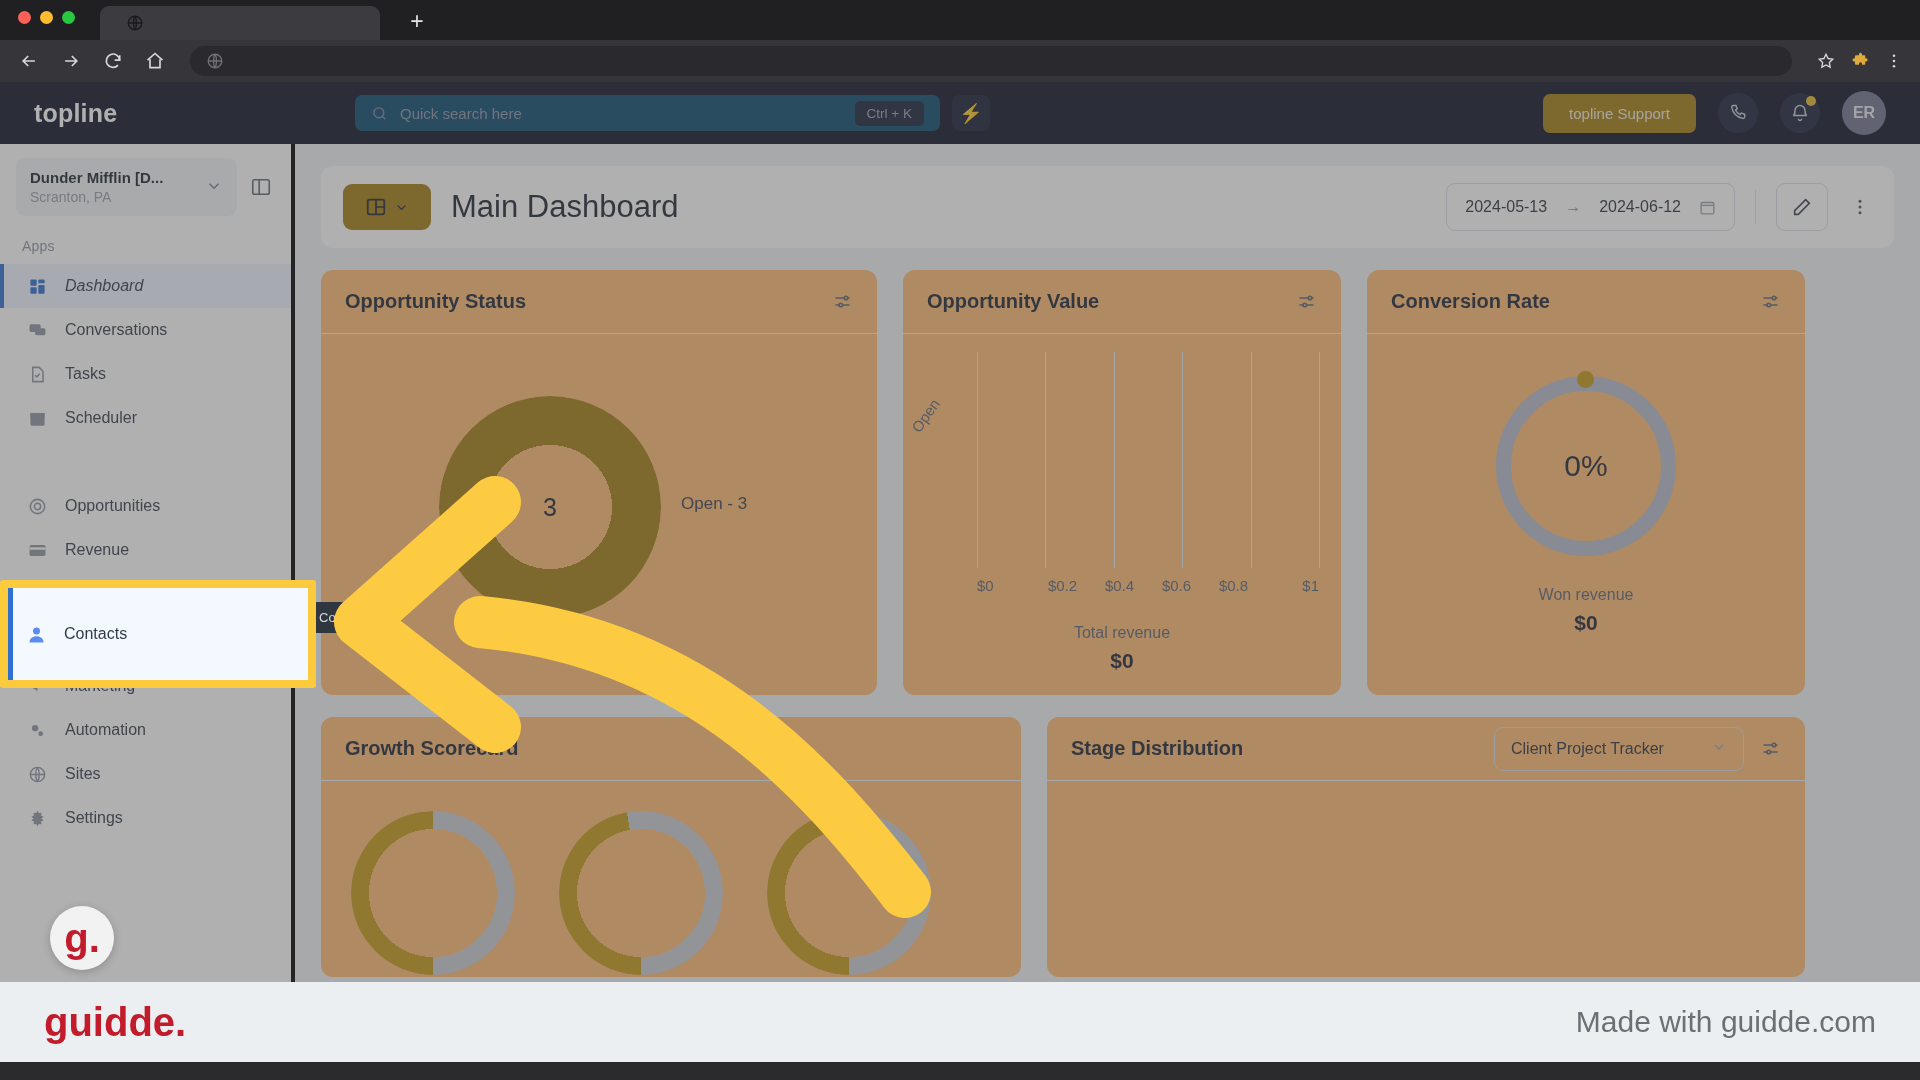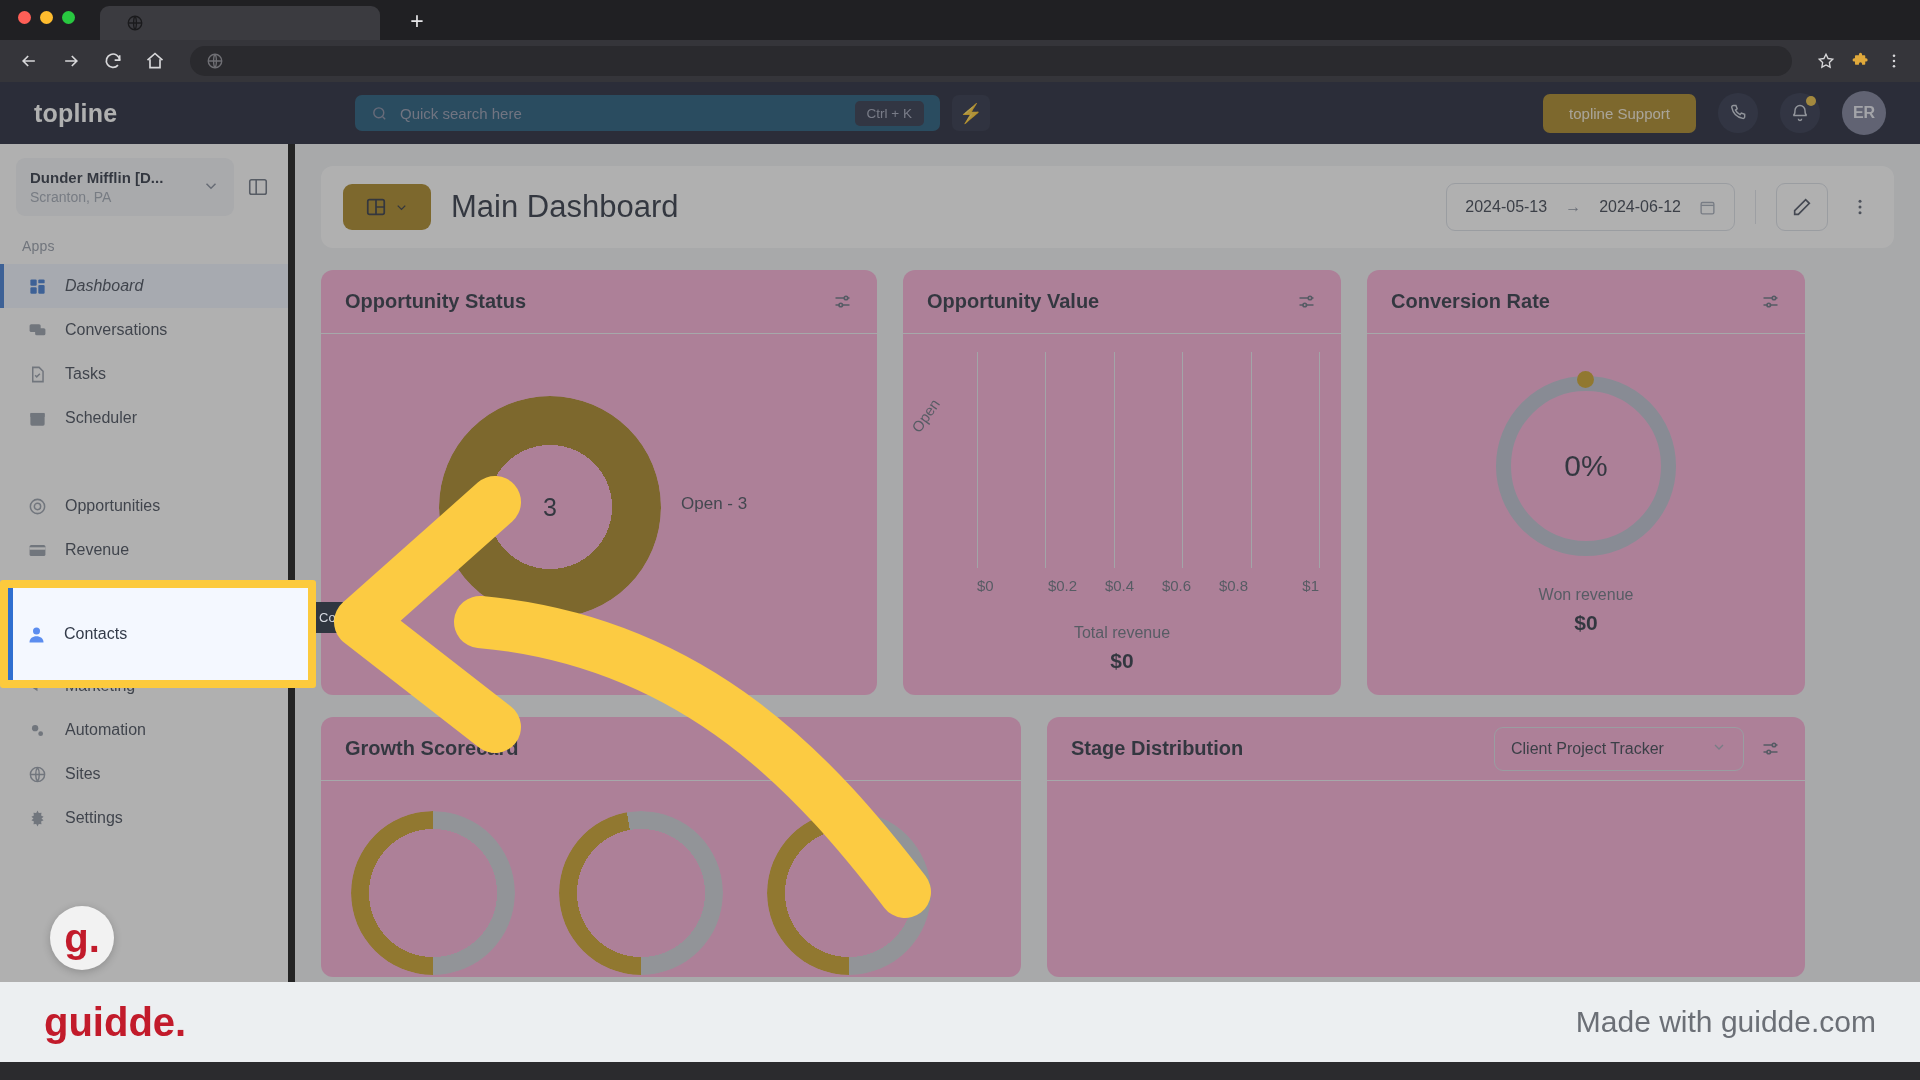--- a/index.html
+++ b/index.html
@@ -102,21 +102,21 @@
   }
   #user-avatar {
     width: 44px; height: 44px; border-radius: 50%; background: #6f7490;
     color: #e8eaf2; font-size: 16px; font-weight: 600;
     display: flex; align-items: center; justify-content: center;
   }
 
   
   #sidebar {
     position: absolute; left: 0; top: 62px; width: 295px; height: 838px;
-    background: #ffffff; border-right: 7px solid #000000; z-index: 4;
+    background: #ffffff; border-right: 4px solid #000000; z-index: 4;
     padding-top: 14px;
   }
   #org-row { display: flex; align-items: center; padding: 0 16px; gap: 10px; }
   #org-switcher {
     flex: 1; background: #f2f4f7; border-radius: 9px;
     padding: 11px 14px; display: flex; align-items: center;
   }
   #org-texts { flex: 1; min-width: 0; }
   #org-name { font-size: 15px; color: #1d2433; font-weight: 600; white-space: nowrap; }
   #org-location { font-size: 14px; color: #98a0ae; margin-top: 3px; }
@@ -184,21 +184,21 @@
   #date-arrow { color: #7e8797; font-size: 16px; }
   #cal-ico { color: #9aa2b1; width: 17px; height: 17px; }
   .vline { width: 1px; height: 34px; background: #dde1e8; }
   #edit-button {
     width: 52px; height: 48px; border: 1px solid #d7dce4; border-radius: 9px;
     display: flex; align-items: center; justify-content: center; color: #3b4354;
   }
   #more-button { width: 24px; display: flex; align-items: center; justify-content: center; color: #4b5464; font-size: 21px; }
 
   #cards-row { display: flex; gap: 26px; margin-top: 22px; }
-  .card { background: #f9a8d4; border-radius: 12px; }
+  .card { background: #fdba74; border-radius: 12px; }
   .card-head {
     height: 64px; display: flex; align-items: center; padding: 0 24px;
     border-bottom: 1px solid #edf0f4; gap: 14px;
   }
   .card-title { font-size: 20px; color: #1d2433; font-weight: 600; }
   .card-tools { margin-left: auto; color: #5b6476; display: flex; align-items: center; gap: 16px; }
   .filter-ico { width: 21px; height: 21px; }
 
   #card-opportunity-status { width: 556px; height: 425px; }
   #card-opportunity-value { width: 438px; height: 425px; }

